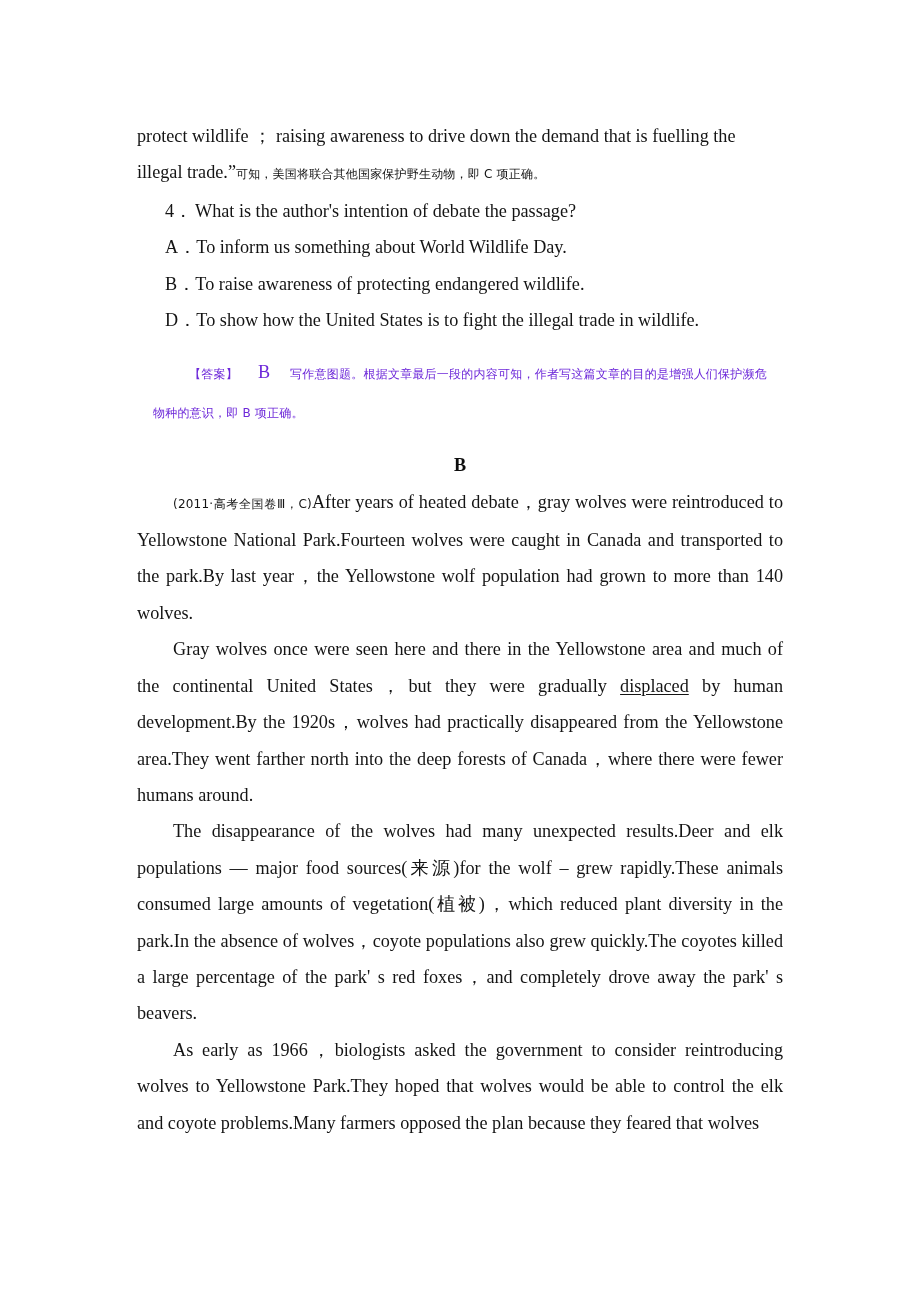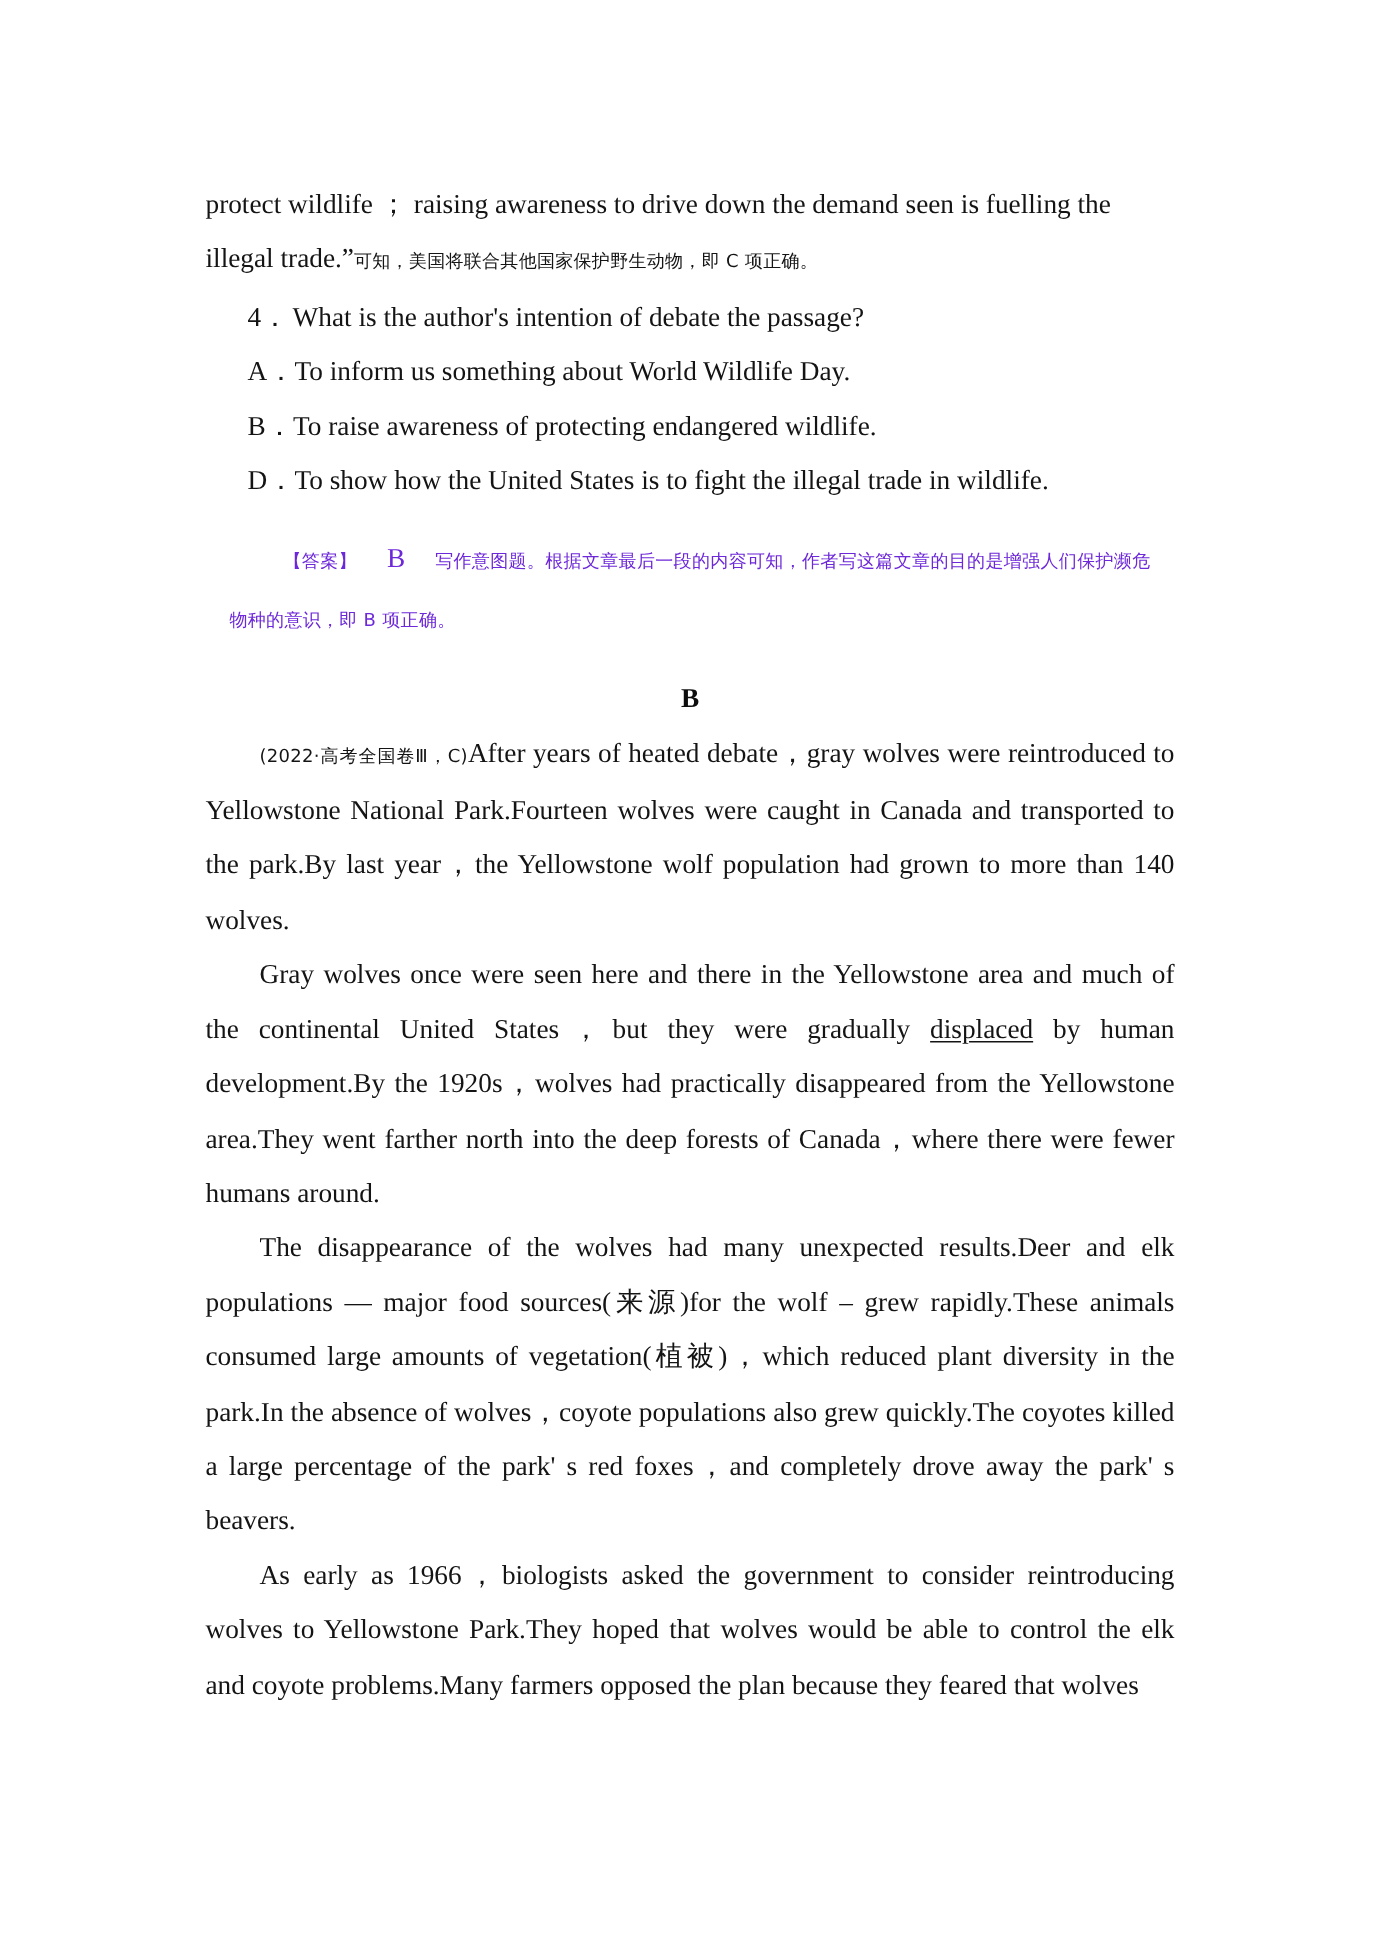--- a/index.html
+++ b/index.html
@@ -90,21 +90,21 @@
     text-decoration: underline;
     text-underline-offset: 2px;
   }
 </style>
 </head>
 <body>
 
 <div class="page">
   <div class="flow">
 
-    <div class="para lastjustify">protect wildlife ；  raising awareness to drive down the demand seen is fuelling the</div>
+    <div class="para lastjustify">protect wildlife ；  raising awareness to drive down the demand that is fuelling the</div>
 
     <div class="para lastjustify">
       <span>illegal trade.”</span><span class="cjk">可知，美国将联合其他国家保护野生动物，即 C 项正确。</span>
     </div>
 
     <div class="qline">
       <span class="qlabel">4．</span><span>What is the author's intention of debate the passage?</span>
     </div>
 
     <div class="qline">
@@ -120,21 +120,21 @@
       <span class="qlabel">D．</span><span>To show how the United States is to fight the illegal trade in wildlife.</span>
     </div>
 
     <div class="ansblock">
       <span class="cjk">【答案】</span><span class="gap-md"></span><span>B</span><span class="gap-md"></span><span class="cjk">写作意图题。根据文章最后一段的内容可知，作者写这篇文章的目的是增强人们保护濒危物种的意识，即 B 项正确。</span>
     </div>
 
     <div class="section-letter">B</div>
 
     <div class="para indent2">
-      <span class="cjk">(2022·高考全国卷Ⅲ，C)</span><span>After years of heated debate，gray wolves were reintroduced to Yellowstone National Park.Fourteen wolves were caught in Canada and transported to the park.By last year，the Yellowstone wolf population had grown to more than 140 wolves.</span>
+      <span class="cjk">(2011·高考全国卷Ⅲ，C)</span><span>After years of heated debate，gray wolves were reintroduced to Yellowstone National Park.Fourteen wolves were caught in Canada and transported to the park.By last year，the Yellowstone wolf population had grown to more than 140 wolves.</span>
     </div>
 
     <div class="para indent2">
       <span>Gray wolves once were seen here and there in the Yellowstone area and much of the continental United States，but they were gradually </span><u class="uline">displaced</u><span> by human development.By the 1920s，wolves had practically disappeared from the Yellowstone area.They went farther north into the deep forests of Canada，where there were fewer humans around.</span>
     </div>
 
     <div class="para indent2">The disappearance of the wolves had many unexpected results.Deer and elk populations — major food sources(来源)for the wolf – grew rapidly.These animals consumed large amounts of vegetation(植被)，which reduced plant diversity in the park.In the absence of wolves，coyote populations also grew quickly.The coyotes killed a large percentage of the park' s red foxes，and completely drove away the park' s beavers.</div>
 
     <div class="para indent2">As early as 1966，biologists asked the government to consider reintroducing wolves to Yellowstone Park.They hoped that wolves would be able to control the elk and coyote problems.Many farmers opposed the plan because they feared that wolves</div>
 

